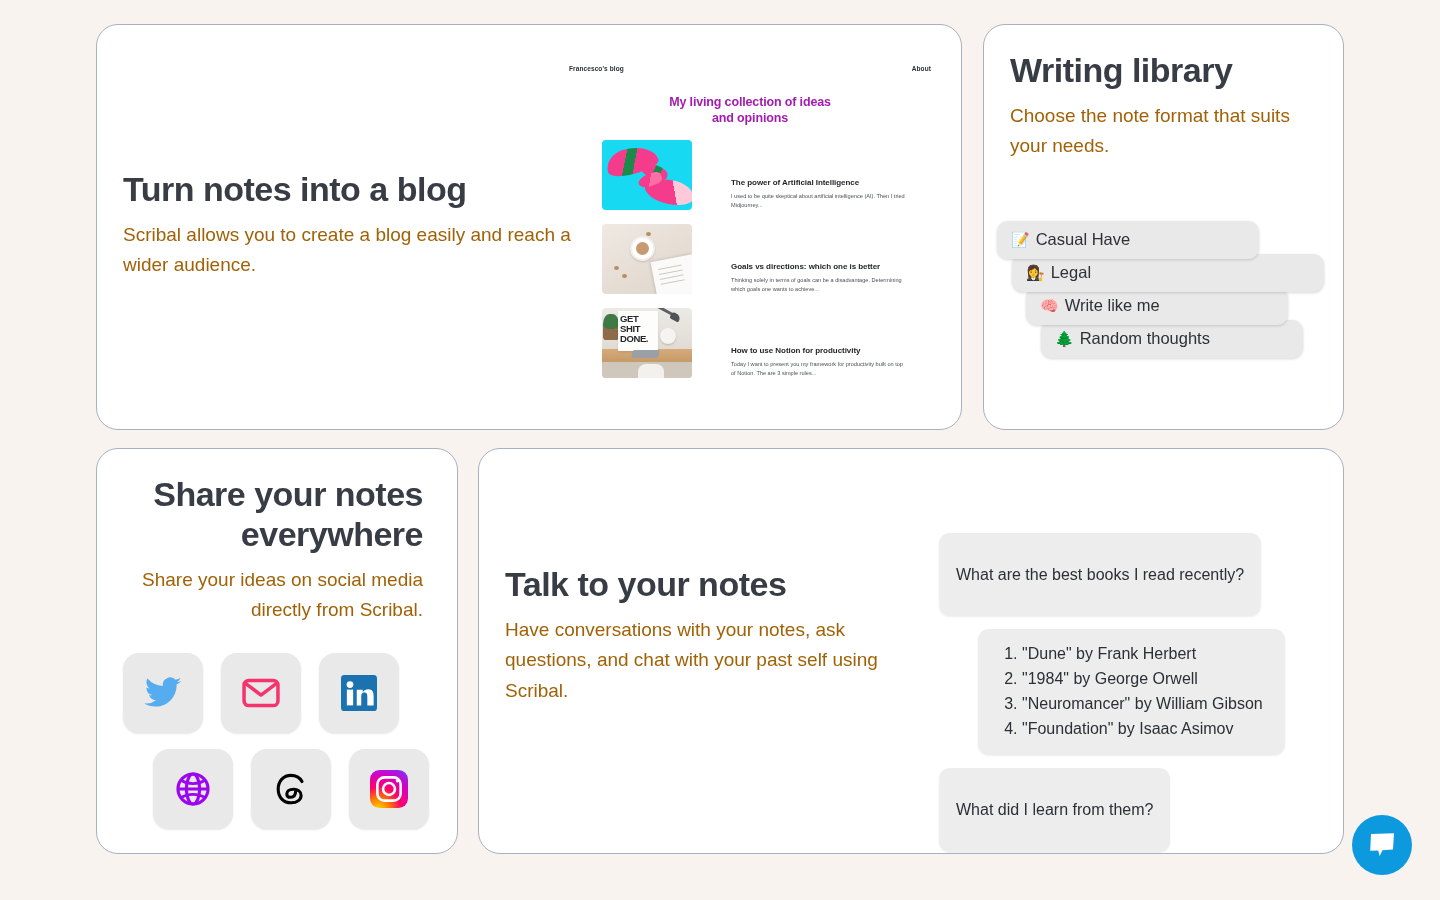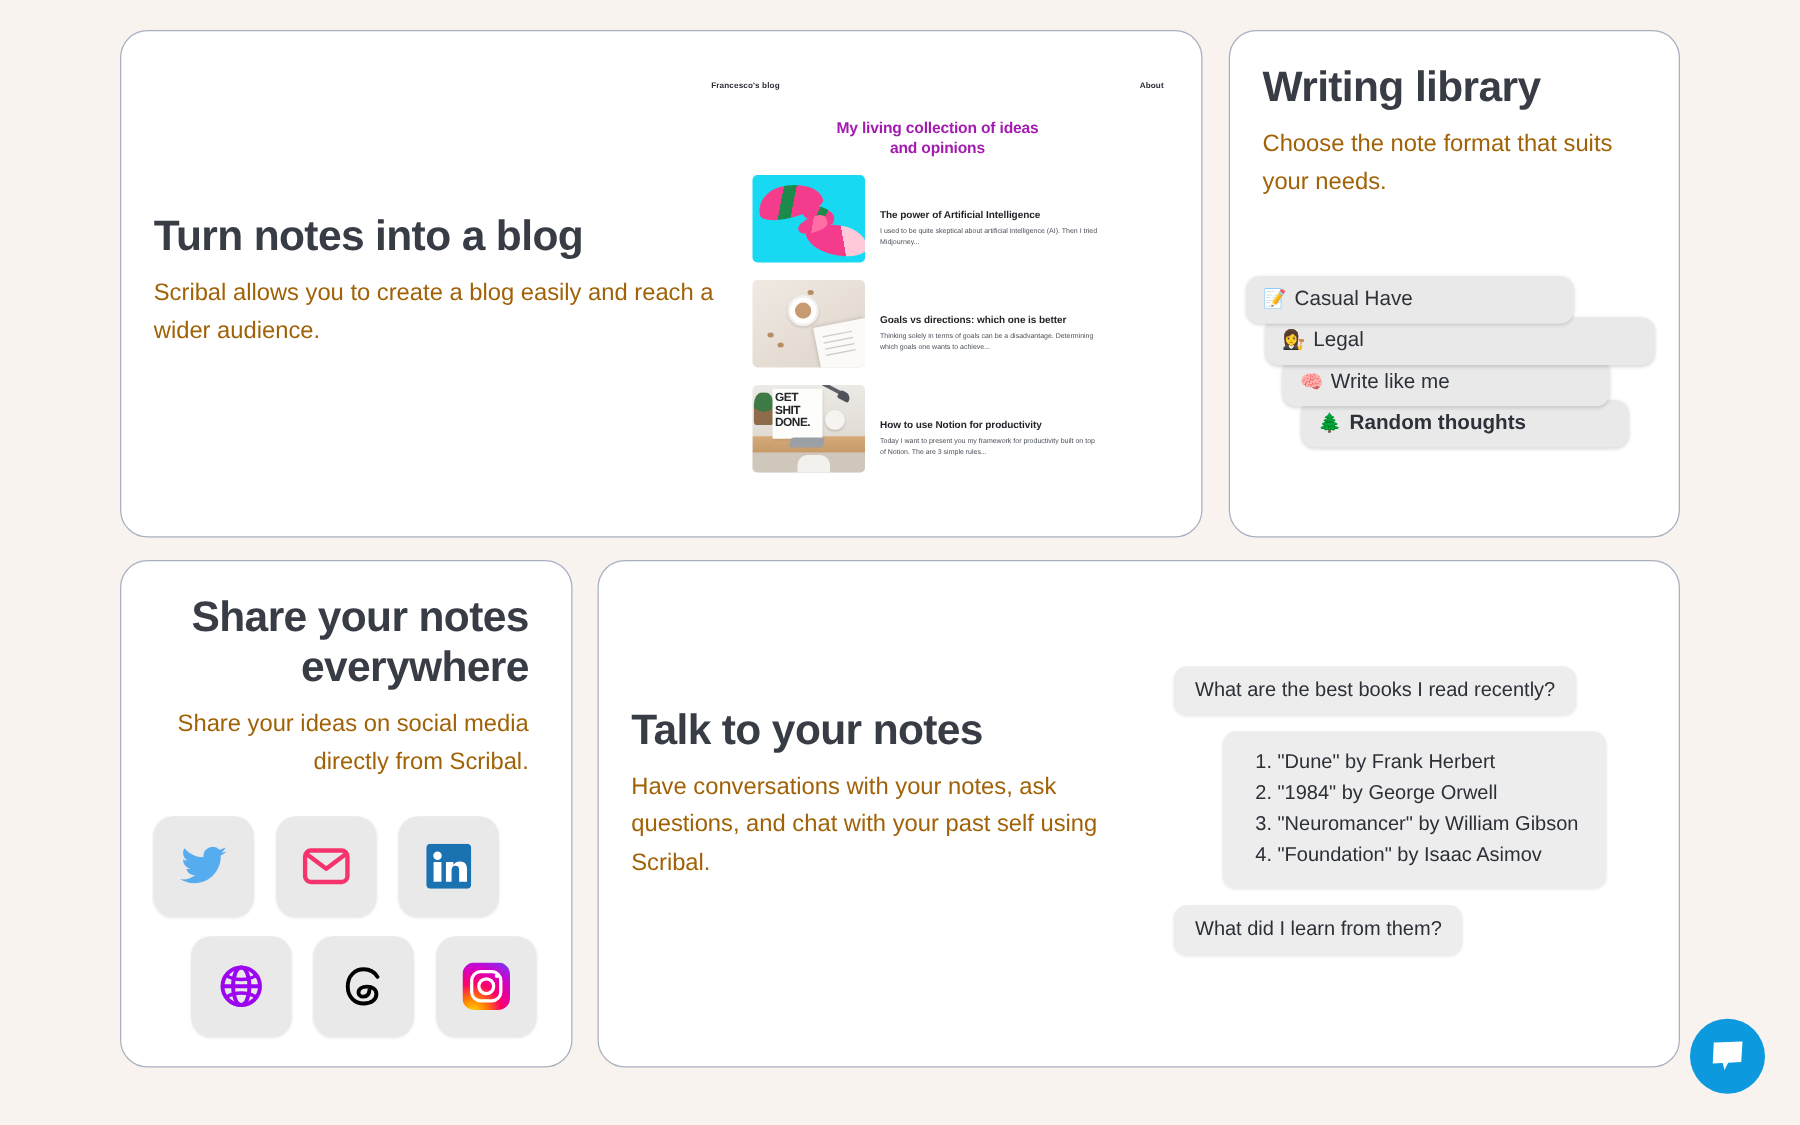--- a/index.html
+++ b/index.html
@@ -81,23 +81,24 @@
     text-align: center;
     font-size: 12.5px;
     font-weight: bold;
     color: #a21caf;
     line-height: 1.25;
     margin-top: 23px;
     letter-spacing: -0.15px;
   }
   .bp-post {
     display: flex;
-    align-items: center;
+    align-items: flex-end;
     margin-top: 14px;
     padding-left: 42px;
+    gap: 27px;
   }
   .bp-thumb {
     width: 90px;
     height: 70px;
     border-radius: 4px;
     flex: 0 0 auto;
     overflow: hidden;
     position: relative;
   }
   .bp-text {
@@ -240,21 +241,21 @@
     box-shadow: 0 1px 3px rgba(0,0,0,0.16);
     margin-bottom: -5px;
     position: relative;
     display: block;
     white-space: nowrap;
   }
   .pill .emoji { margin-right: 6px; font-size: 15px; }
   #pill-0 { width: 262px; margin-left: 0px;  z-index: 4; }
   #pill-1 { width: 312px; margin-left: 15px; z-index: 3; }
   #pill-2 { width: 262px; margin-left: 29px; z-index: 2; }
-  #pill-3 { width: 262px; margin-left: 44px; z-index: 1; font-weight: bold; }
+  #pill-3 { width: 262px; margin-left: 44px; z-index: 1; }
 
   
   .share-copy { position: absolute; left: 26px; top: 26px; width: 300px; }
   .share-grid { position: absolute; left: 26px; top: 204px; }
   .icon-row { display: flex; gap: 18px; margin-bottom: 16px; }
   .icon-row.row-2 { margin-left: 30px; }
   .icon-tile {
     width: 80px; height: 80px;
     background: #e9e9e9;
     border-radius: 16px;
@@ -263,21 +264,21 @@
   }
 
   
   .talk-copy { position: absolute; left: 26px; top: 116px; width: 410px; }
   .chat { position: absolute; left: 460px; top: 84px; width: 380px; }
   .bubble {
     background: #ededed;
     border-radius: 11px;
     font-size: 16px;
     color: #2b2f36;
-    padding: 8px 17px;
+    padding: 30px 17px;
     box-sizing: border-box;
     display: inline-block;
     line-height: 1.45;
     box-shadow: 0 1px 2px rgba(0,0,0,0.07);
   }
   #bubble-q1 { margin-left: 0px; }
   #bubble-a1 { margin-left: 39px; margin-top: 13px; padding: 13px 22px 14px 22px; }
   #bubble-a1 ol { margin: 0; padding-left: 22px; }
   #bubble-a1 li { line-height: 1.55; }
   #bubble-q2 { margin-left: 0px; margin-top: 13px; }

